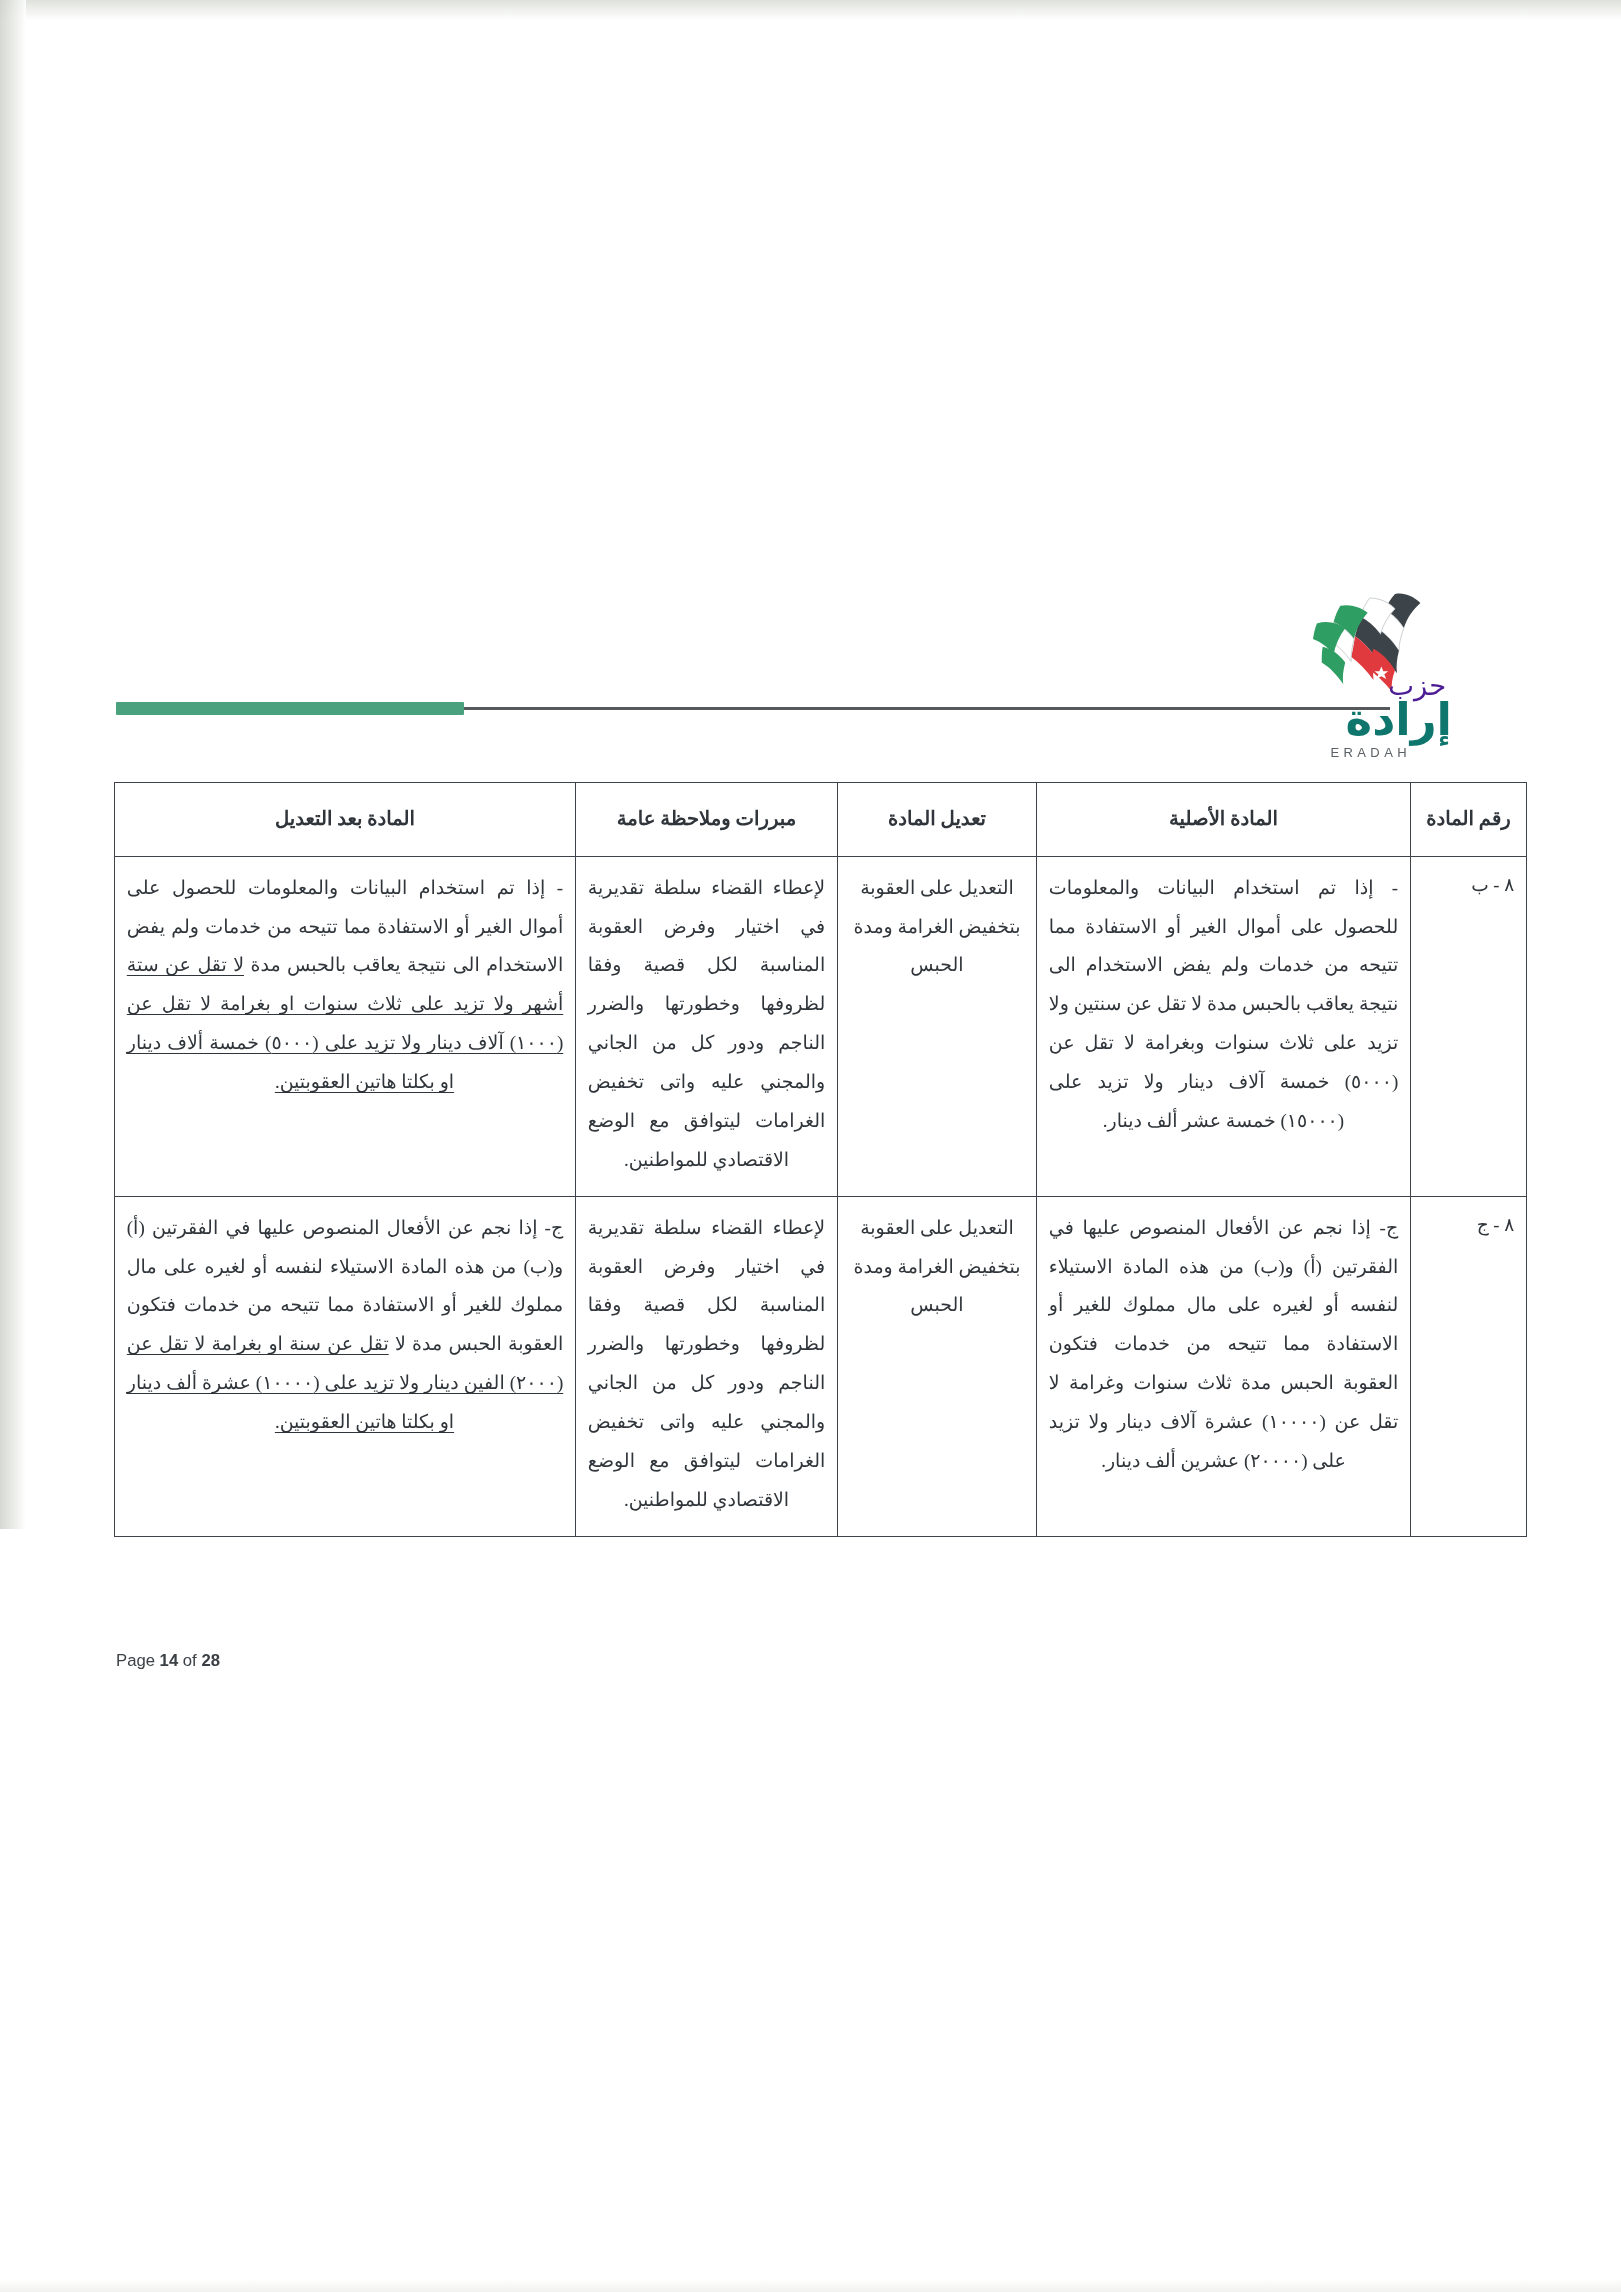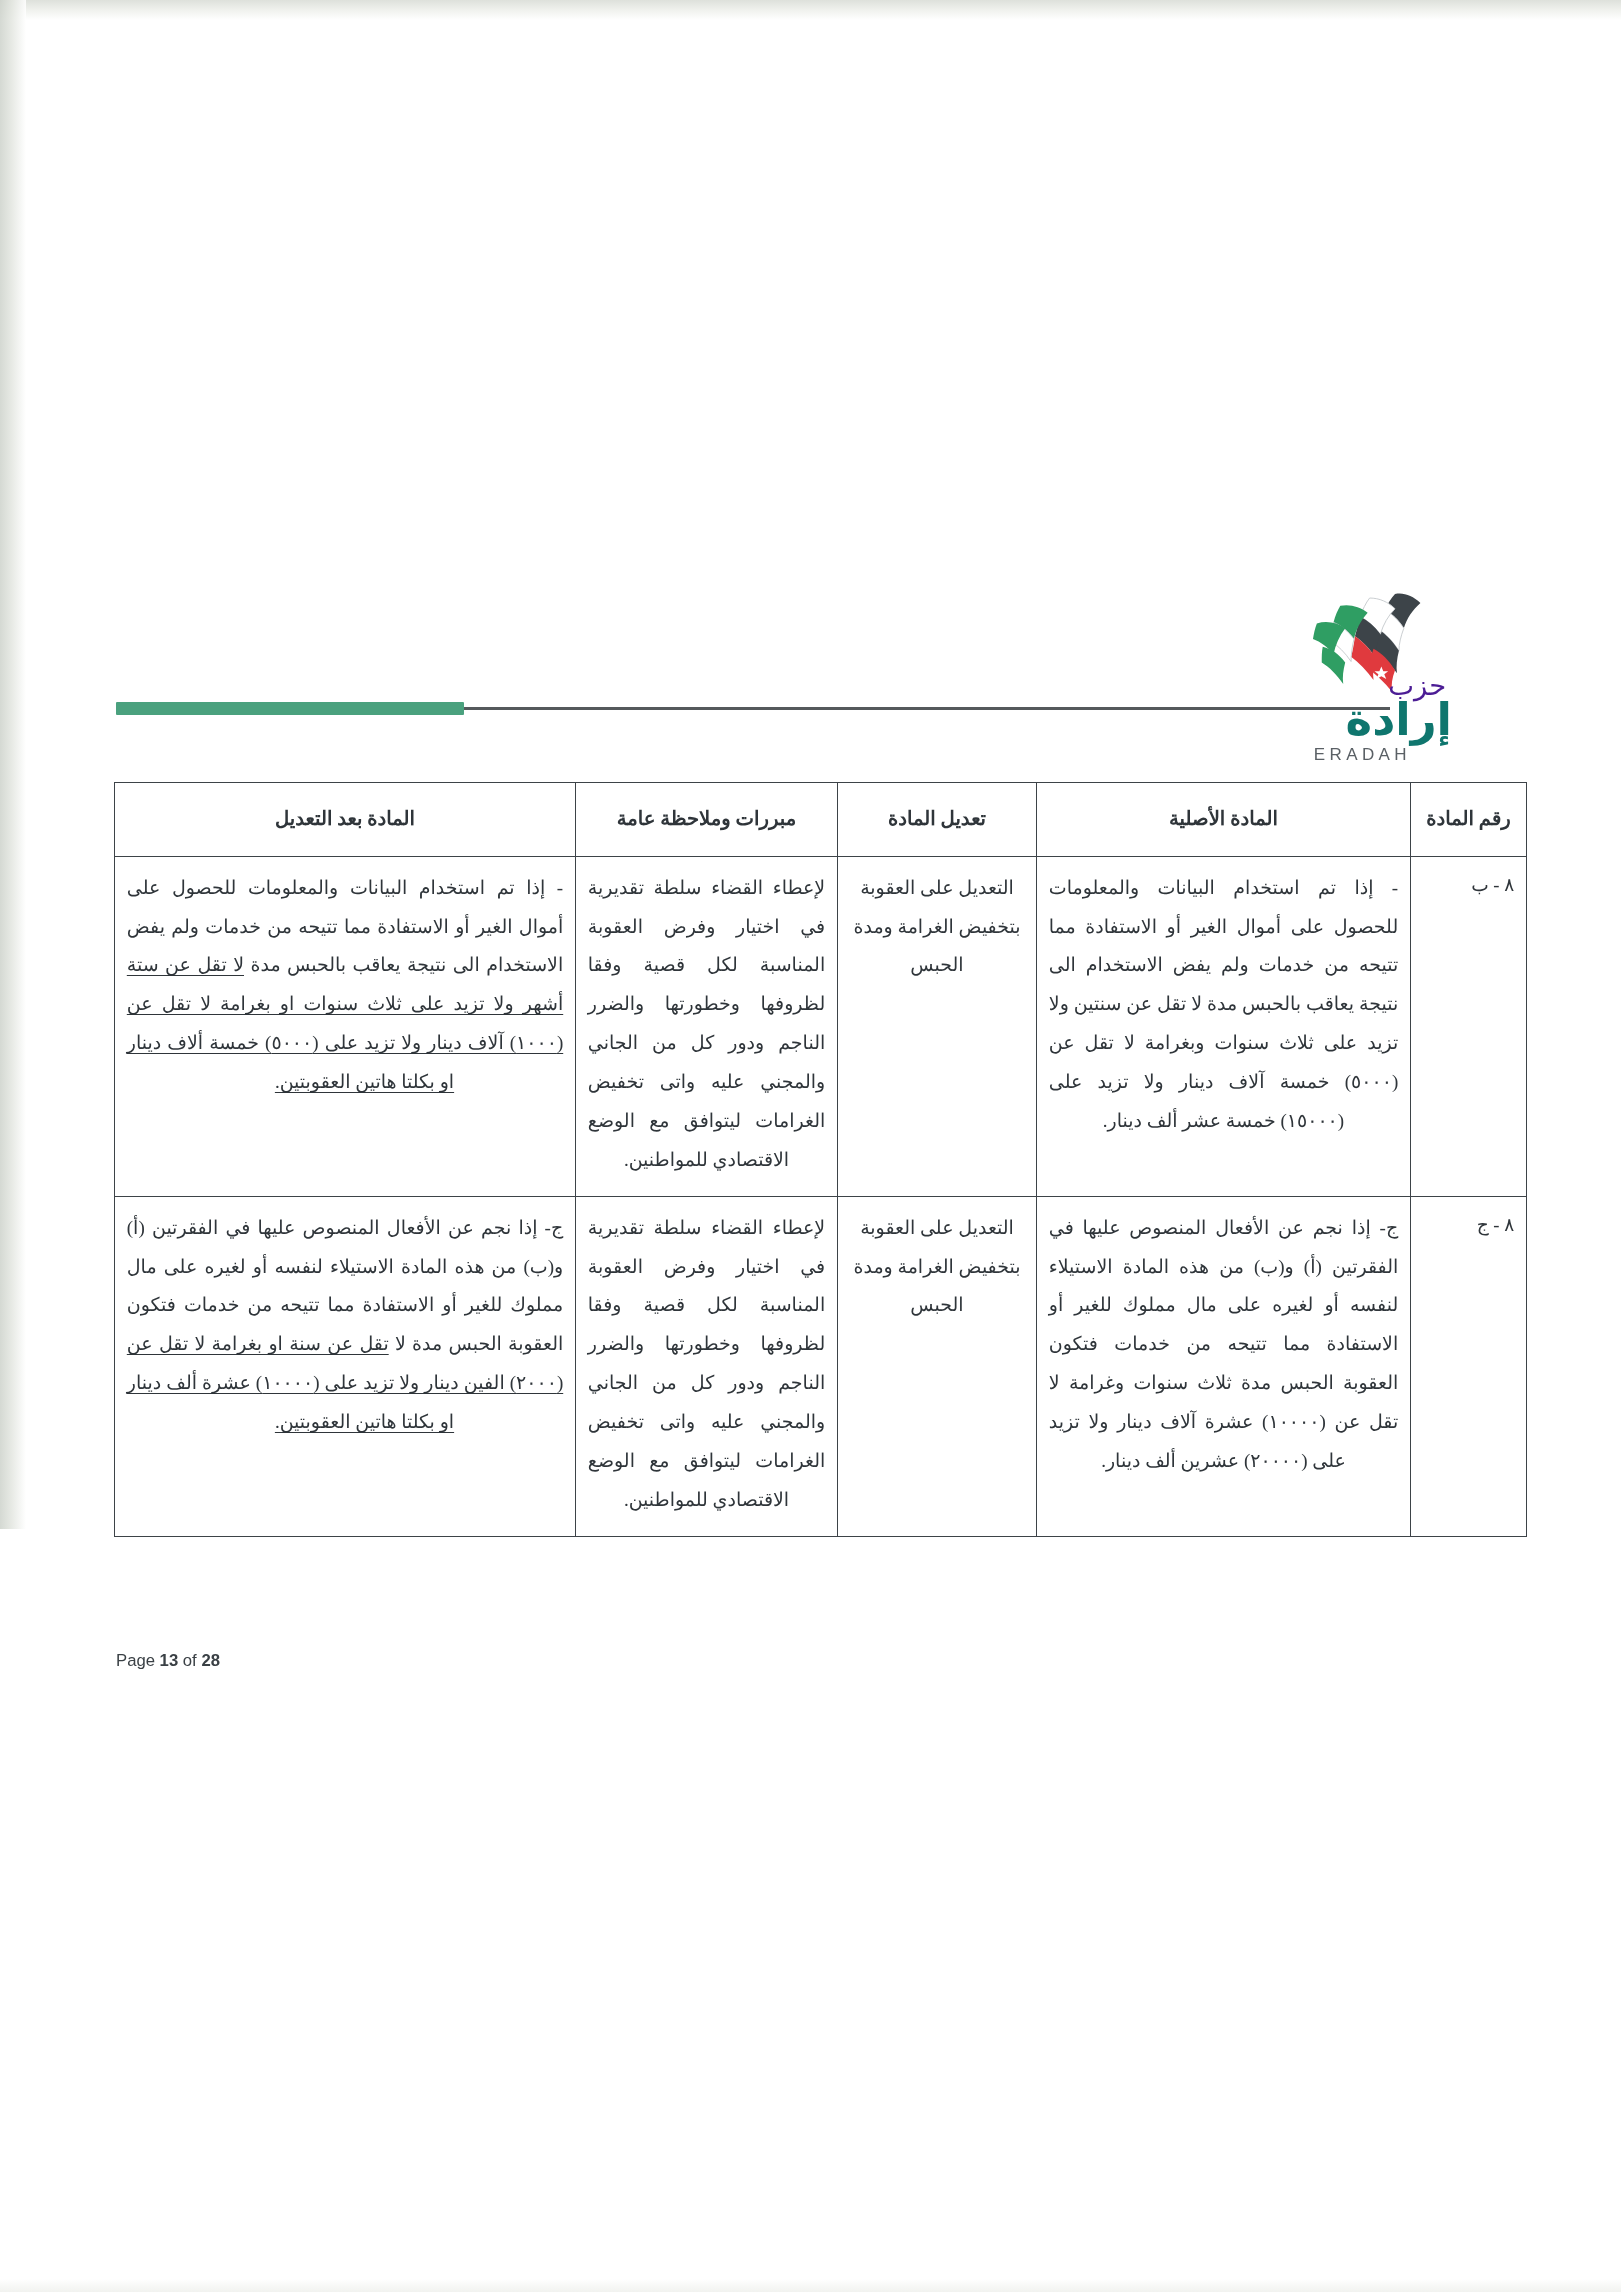--- a/index.html
+++ b/index.html
@@ -88,21 +88,21 @@
     font-family: "DejaVu Sans", sans-serif;
     font-weight: 700;
     letter-spacing: 2px;
     margin-top: -2px;
   }
   .eradah-en {
     position: absolute;
     right: 41px;
     top: 157px;
     font-family: "Liberation Sans", sans-serif;
-    font-size: 17px;
+    font-size: 13px;
     letter-spacing: 4.4px;
     color: #5a6065;
     direction: ltr;
   }
 
   
   .header-rule {
     position: absolute;
     left: 116px;
     top: 702px;
@@ -279,17 +279,17 @@
           <td class="cell-body">ج- إذا نجم عن الأفعال المنصوص عليها في الفقرتين (أ) و(ب) من هذه المادة الاستيلاء لنفسه أو لغيره على مال مملوك للغير أو الاستفادة مما تتيحه من خدمات فتكون العقوبة الحبس مدة ثلاث سنوات وغرامة لا تقل عن (١٠٠٠٠) عشرة آلاف دينار ولا تزيد على (٢٠٠٠٠) عشرين ألف دينار.</td>
           <td class="cell-narrow">التعديل على العقوبة بتخفيض الغرامة ومدة الحبس</td>
           <td class="cell-just">لإعطاء القضاء سلطة تقديرية في اختيار وفرض العقوبة المناسبة لكل قصية وفقا لظروفها وخطورتها والضرر الناجم ودور كل من الجاني والمجني عليه واتى تخفيض الغرامات ليتوافق مع الوضع الاقتصادي للمواطنين.</td>
           <td class="cell-body"><span>ج- إذا نجم عن الأفعال المنصوص عليها في الفقرتين (أ) و(ب) من هذه المادة الاستيلاء لنفسه أو لغيره على مال مملوك للغير أو الاستفادة مما تتيحه من خدمات فتكون العقوبة الحبس مدة لا </span><span class="u">تقل عن سنة او بغرامة لا تقل عن (٢٠٠٠) الفين دينار ولا تزيد على (١٠٠٠٠) عشرة ألف دينار او بكلتا هاتين العقوبتين.</span></td>
         </tr>
       </tbody>
     </table>
   </div>
 
   <div class="footer">
-    <span>Page </span><b>13</b><span> of </span><b>28</b>
+    <span>Page </span><b>14</b><span> of </span><b>28</b>
   </div>
 
 </div>
 
 
 </body></html>

